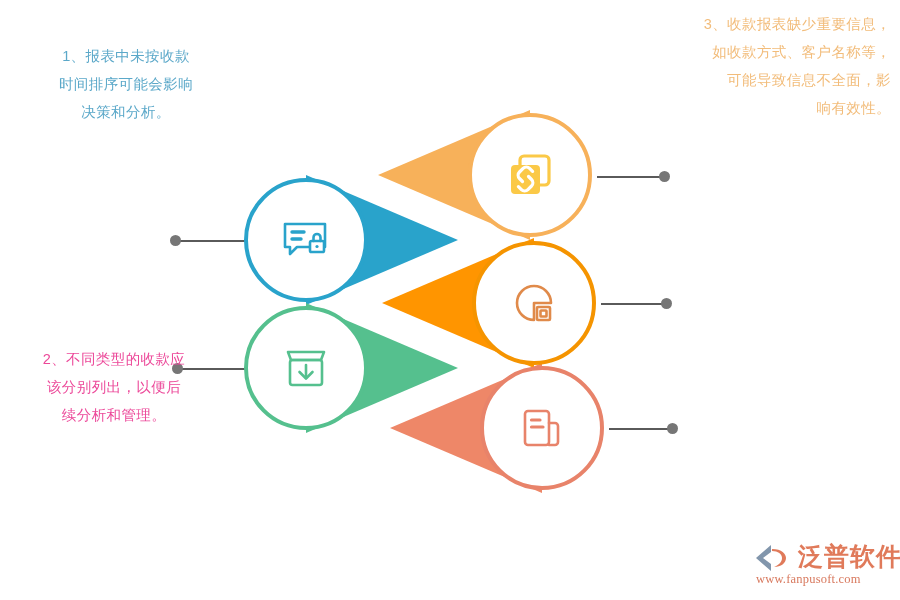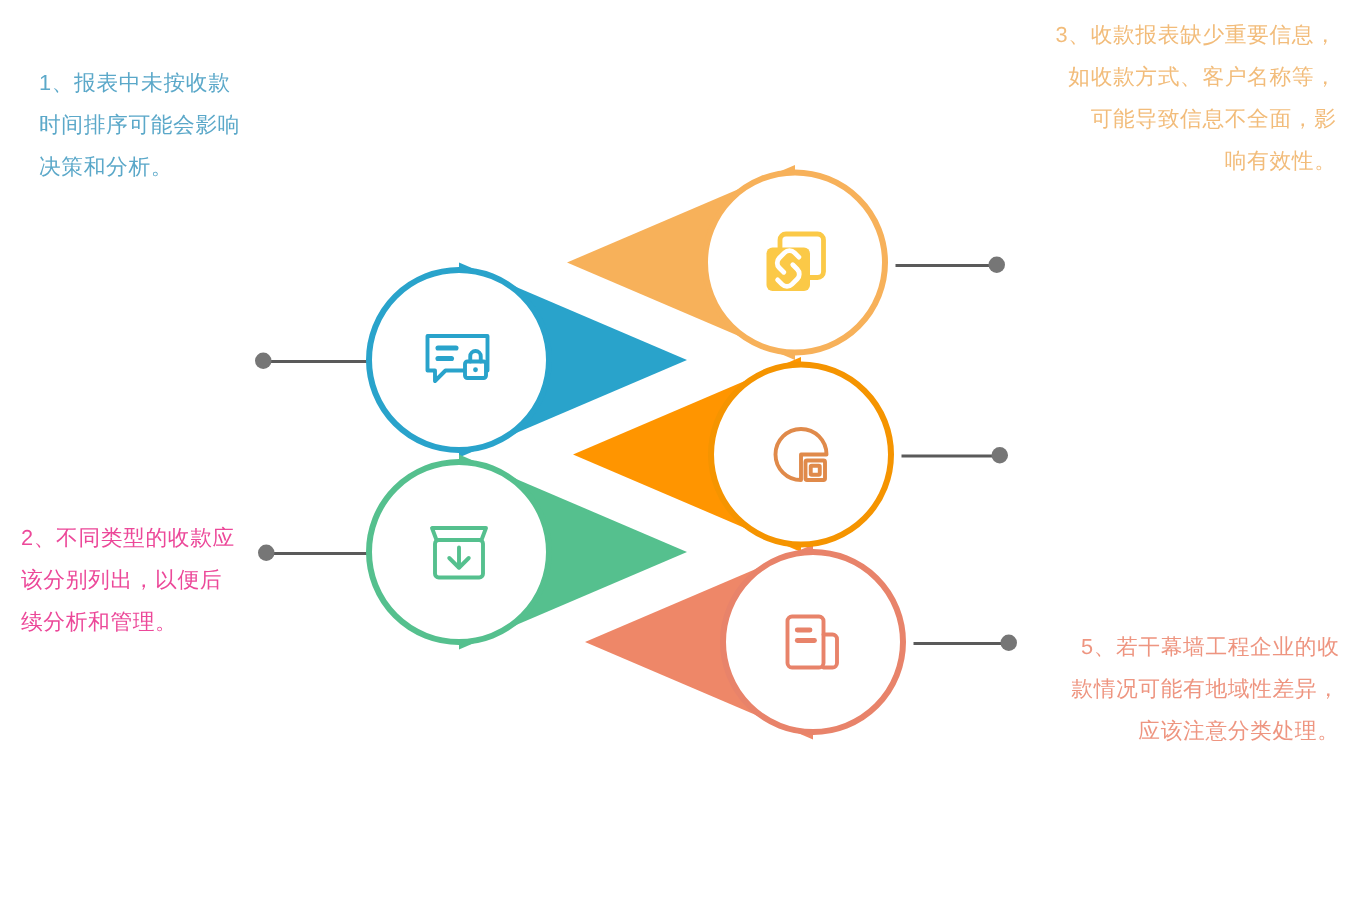--- a/index.html
+++ b/index.html
@@ -24,21 +24,21 @@
 
   
   .callout {
     position: absolute;
     font-size: 14.5px;
     line-height: 28px;
     letter-spacing: 0.4px;
     white-space: pre-line;
     font-weight: 500;
   }
-  .callout.left  { text-align: left; }
+  .callout.left  { text-align: center; }
   .callout.right { text-align: right; }
 
   #txt1 { left: 26px;  top: 42px;  width: 200px; color: #5BA8C9; }
   #txt2 { left: 14px;  top: 345px; width: 200px; color: #ec4899; }
   #txt3 { left: 676px; top: 10px;  width: 215px; color: #F2BC7A; }
   #txt4 { left: 676px; top: 224px; width: 215px; color: #F0A860; }
   #txt5 { left: 683px; top: 418px; width: 210px; color: #EE9580; }
 
   
   .conn-line {
@@ -218,18 +218,26 @@
   <div id="txt2" class="callout left">2、不同类型的收款应
 该分别列出，以便后
 续分析和管理。</div>
 
   <div id="txt3" class="callout right">3、收款报表缺少重要信息，
 如收款方式、客户名称等，
 可能导致信息不全面，影
 响有效性。</div>
 
 
-  <div id="txt5" class="callout right">5、若干幕墙工程企业的收
-款情况可能有地域性差异，
-应该注意分类处理。</div>
-
+
+  <div id="logo">
+    <span id="logo-mark">
+      <svg width="42" height="30" viewBox="0 0 42 30" fill="none">
+        <path d="M4 15 L19 2 L19 9 L11 15 L19 21 L19 28 Z" fill="#8296AC"></path>
+        <path d="M20 6 C30 6 34 11 34 15 C34 20 29 24 22 24
+                 C27 22 30 19 30 15 C30 11 26 8 20 8 Z" fill="#E07A5A"></path>
+      </svg>
+    </span>
+    <div id="logo-text">泛普软件</div>
+    <div id="logo-url">www.fanpusoft.com</div>
+  </div>
 
 </div>
 
 </body></html>

